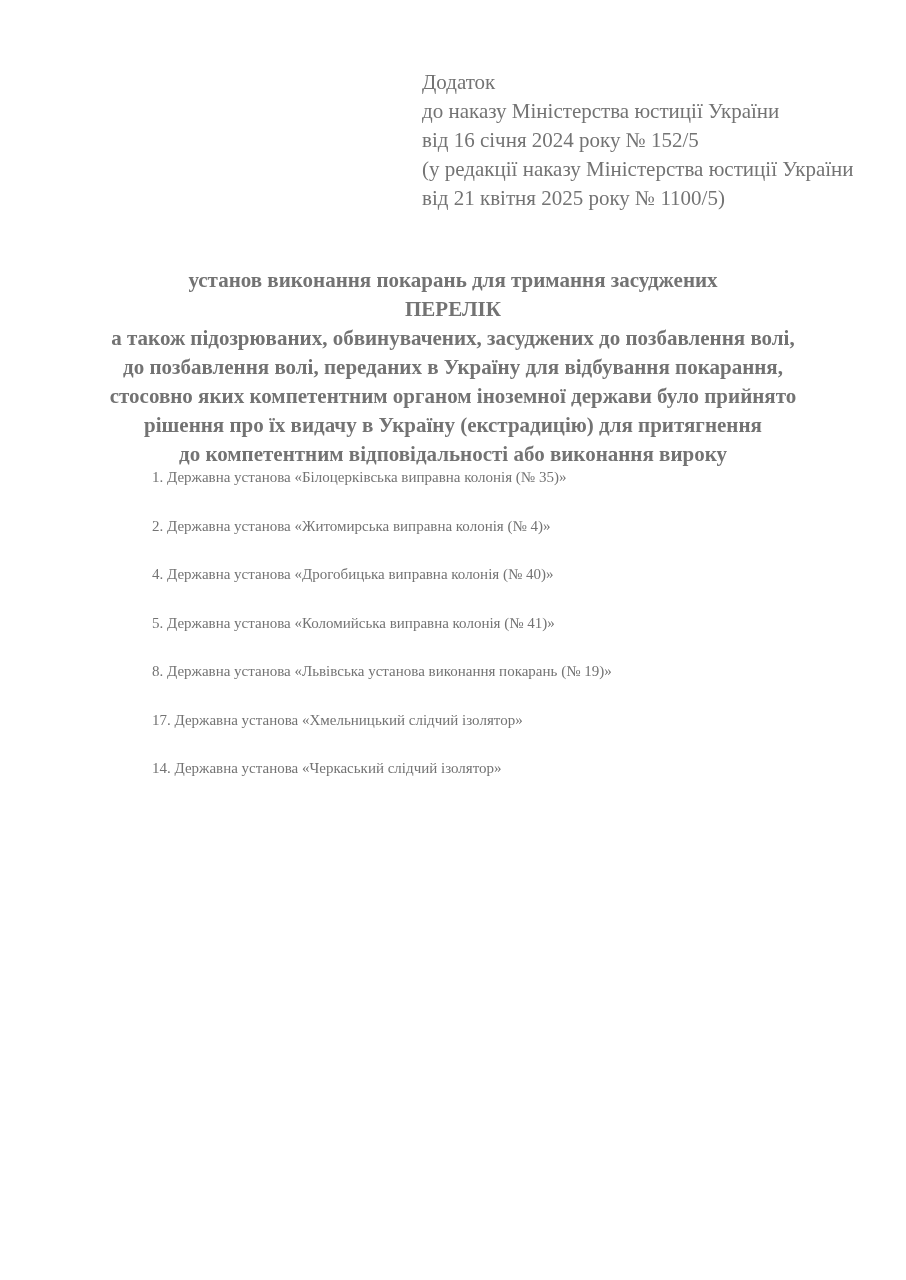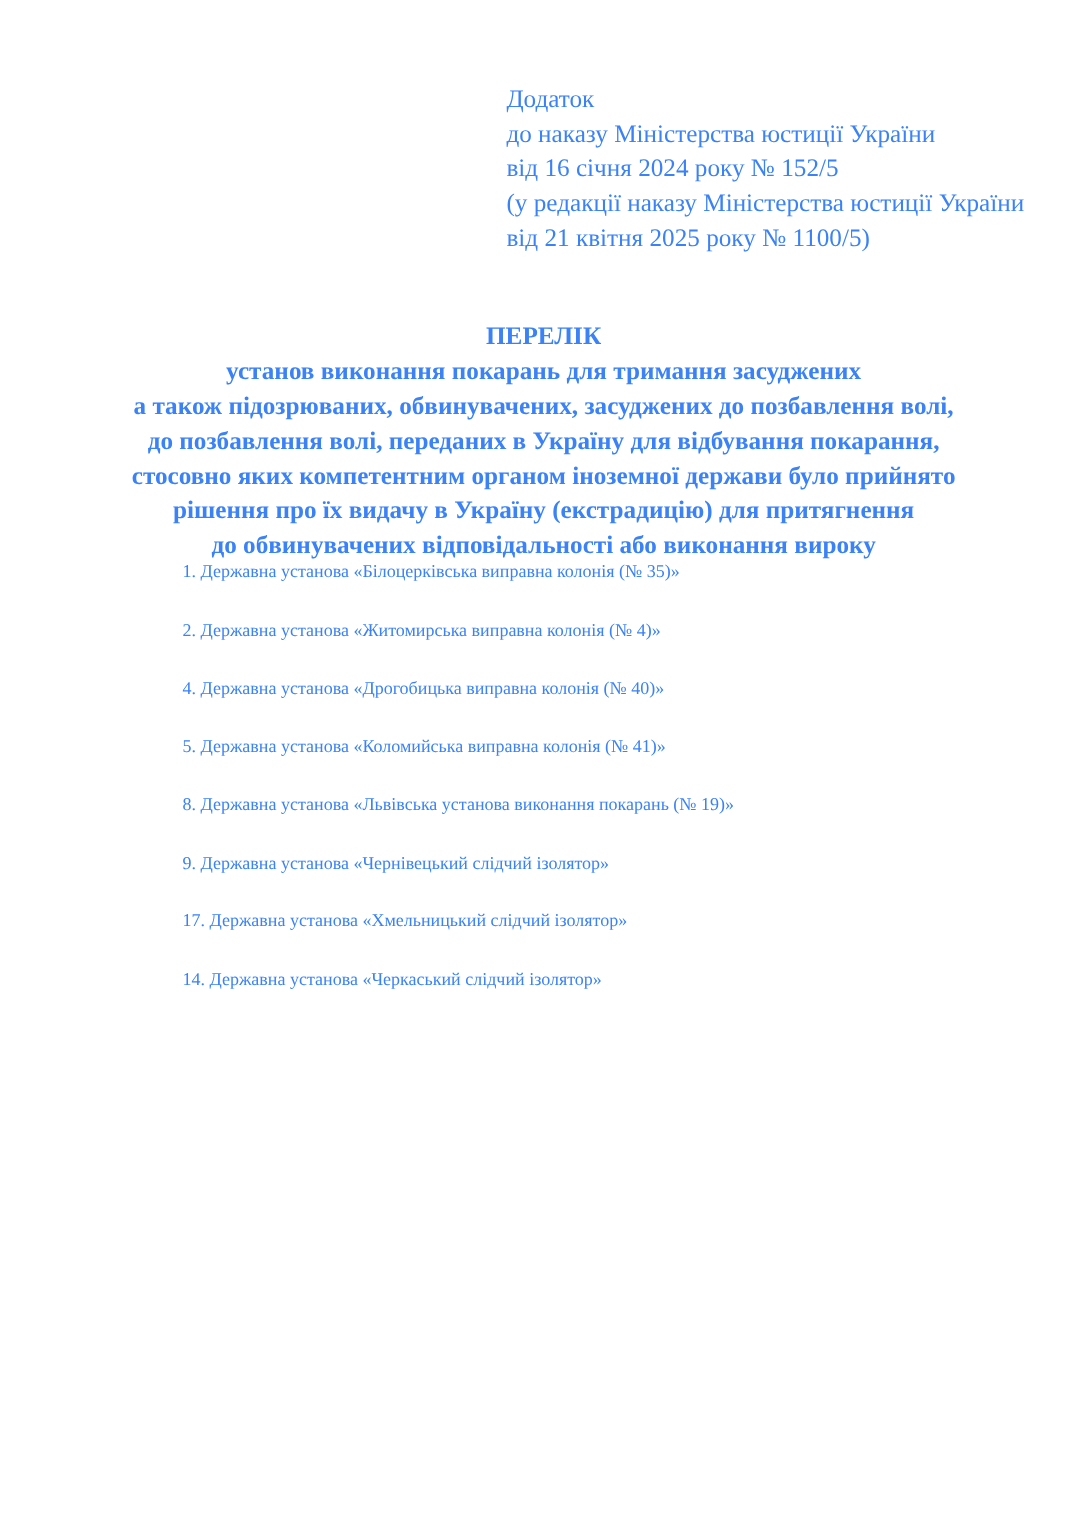--- a/index.html
+++ b/index.html
@@ -6,21 +6,21 @@
     margin: 0;
     padding: 0;
     background: #ffffff;
   }
   .page {
     position: relative;
     width: 906px;
     height: 1280px;
     background: #ffffff;
     font-family: "Liberation Serif", "DejaVu Serif", serif;
-    color: #3b82f6;
+    color: #737373;
     overflow: hidden;
   }
   .annex-note {
     position: absolute;
     left: 422px;
     top: 68px;
     font-size: 21px;
     line-height: 29px;
     white-space: nowrap;
   }
@@ -53,33 +53,32 @@
 
   <div class="annex-note">
     <div>Додаток</div>
     <div>до наказу Міністерства юстиції України</div>
     <div>від 16 січня 2024 року № 152/5</div>
     <div>(у редакції наказу Міністерства юстиції України</div>
     <div>від 21 квітня 2025 року № 1100/5)</div>
   </div>
 
   <div class="doc-title">
+    <div>установ виконання покарань для тримання засуджених</div>
     <div>ПЕРЕЛІК</div>
-    <div>установ виконання покарань для тримання засуджених</div>
     <div>а також підозрюваних, обвинувачених, засуджених до позбавлення волі,</div>
     <div>до позбавлення волі, переданих в Україну для відбування покарання,</div>
     <div>стосовно яких компетентним органом іноземної держави було прийнято</div>
     <div>рішення про їх видачу в Україну (екстрадицію) для притягнення</div>
-    <div>до обвинувачених відповідальності або виконання вироку</div>
+    <div>до компетентним відповідальності або виконання вироку</div>
   </div>
 
   <div class="institutions-list">
     <div class="list-item">1. Державна установа «Білоцерківська виправна колонія (№ 35)»</div>
     <div class="list-item">2. Державна установа «Житомирська виправна колонія (№ 4)»</div>
     <div class="list-item">4. Державна установа «Дрогобицька виправна колонія (№ 40)»</div>
     <div class="list-item">5. Державна установа «Коломийська виправна колонія (№ 41)»</div>
     <div class="list-item">8. Державна установа «Львівська установа виконання покарань (№ 19)»</div>
-    <div class="list-item">9. Державна установа «Чернівецький слідчий ізолятор»</div>
     <div class="list-item">17. Державна установа «Хмельницький слідчий ізолятор»</div>
     <div class="list-item">14. Державна установа «Черкаський слідчий ізолятор»</div>
   </div>
 
 </div>
 
 </body></html>

